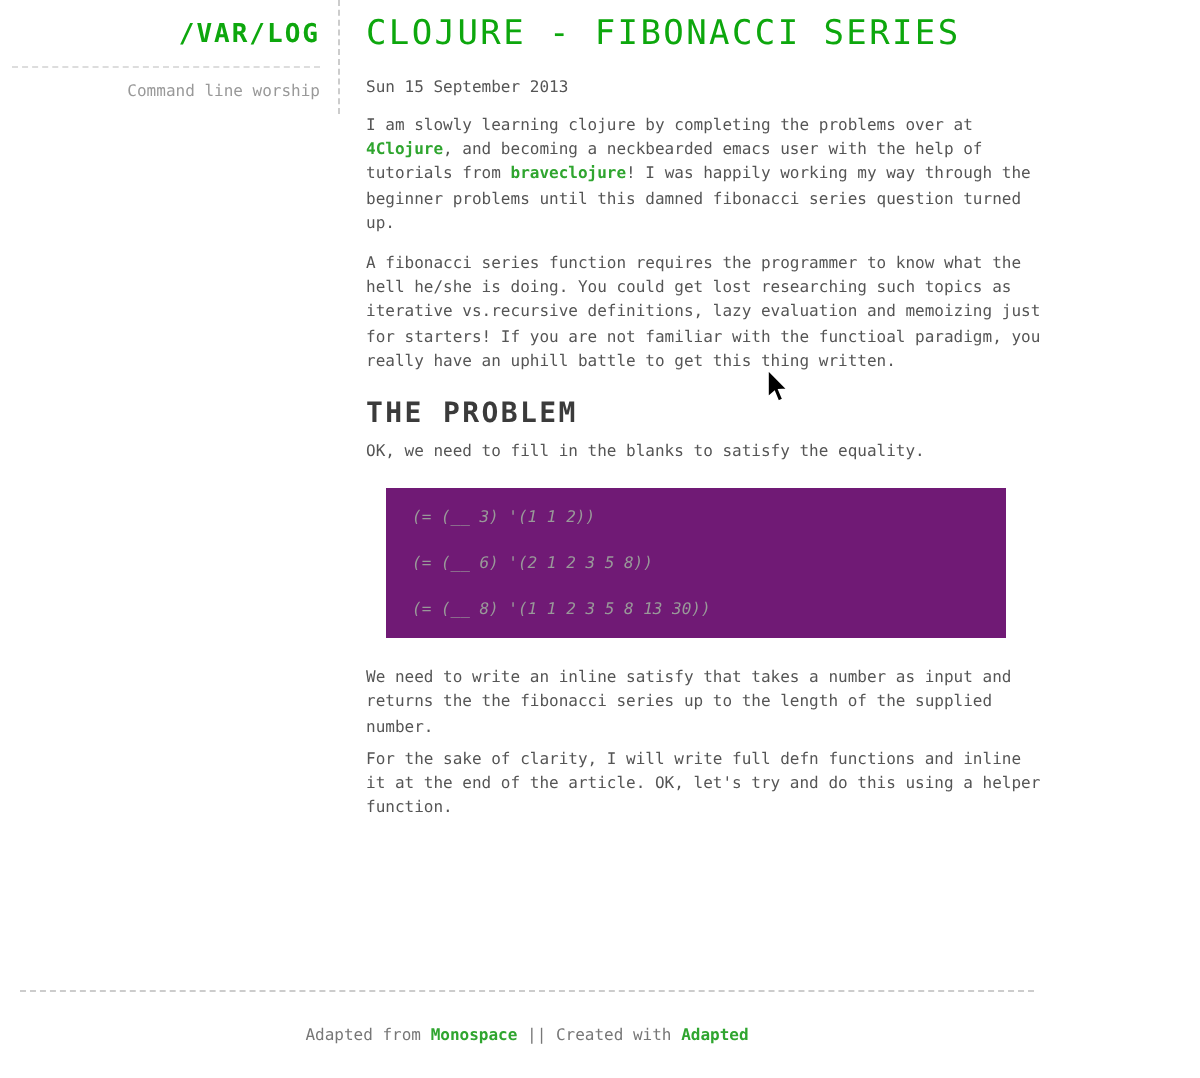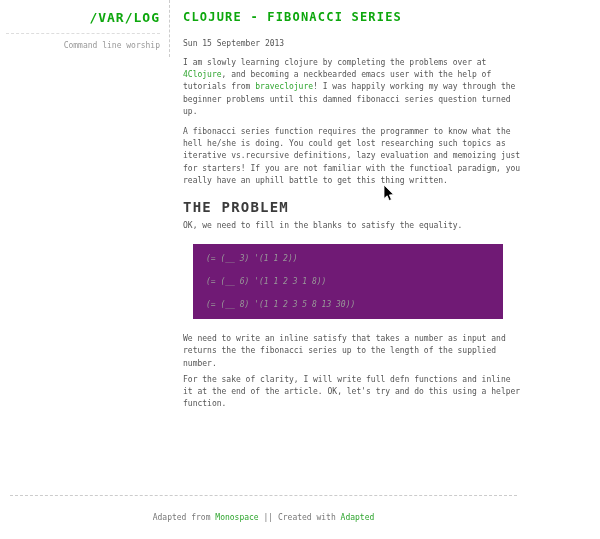--- a/index.html
+++ b/index.html
@@ -56,22 +56,22 @@
   }
   
   .main {
     position: absolute;
     left: 183px;
     top: 0;
     width: 340px;
   }
   .article-title {
     color: #0da70d;
-    font-size: 12px;
-    font-weight: bold;
+    font-size: 17px;
+    font-weight: normal;
     letter-spacing: 1.2px;
     line-height: 18px;
     margin: 8px 0 0 0;
     text-decoration: none;
     display: block;
   }
   .date {
     color: #555;
     font-size: 8px;
     line-height: 12px;
@@ -80,20 +80,21 @@
   p.body-text {
     color: #555;
     font-size: 8px;
     line-height: 12.2px;
     margin: 8px 0 0 0;
   }
   p.first { margin-top: 7px; }
   a.inline-link, .green-link {
     color: #2fa52f;
     text-decoration: none;
+    font-weight: bold;
   }
   h2.section-heading {
     color: #3b3b3b;
     font-size: 14px;
     font-weight: bold;
     letter-spacing: 1.2px;
     line-height: 16px;
     margin: 12px 0 0 0;
   }
   h2.second { margin-top: 16px; }
@@ -165,21 +166,21 @@
 
     <p class="body-text first"><span>I am slowly learning clojure by completing the problems over at </span><a class="inline-link" href="#">4Clojure</a><span>, and becoming a neckbearded emacs user with the help of tutorials from </span><a class="inline-link" href="#">braveclojure</a><span>! I was happily working my way through the beginner problems until this damned fibonacci series question turned up.</span></p>
 
     <p class="body-text">A fibonacci series function requires the programmer to know what the hell he/she is doing. You could get lost researching such topics as iterative vs.recursive definitions, lazy evaluation and memoizing just for starters! If you are not familiar with the functioal paradigm, you really have an uphill battle to get this thing written.</p>
 
     <h2 class="section-heading">THE PROBLEM</h2>
     <p class="body-text after-heading">OK, we need to fill in the blanks to satisfy the equality.</p>
 
     <div class="code-block">
       <div class="code-line">(= (__ 3) '(1 1 2))</div>
-      <div class="code-line">(= (__ 6) '(1 1 2 3 1 8))</div>
+      <div class="code-line">(= (__ 6) '(2 1 2 3 5 8))</div>
       <div class="code-line">(= (__ 8) '(1 1 2 3 5 8 13 30))</div>
     </div>
 
     <p class="body-text after-code">We need to write an inline satisfy that takes a number as input and returns the the fibonacci series up to the length of the supplied number.</p>
 
     <p class="body-text after-h2">For the sake of clarity, I will write full defn functions and inline it at the end of the article. OK, let's try and do this using a helper function.</p>
 
   </div>
 
   <div class="footer">

